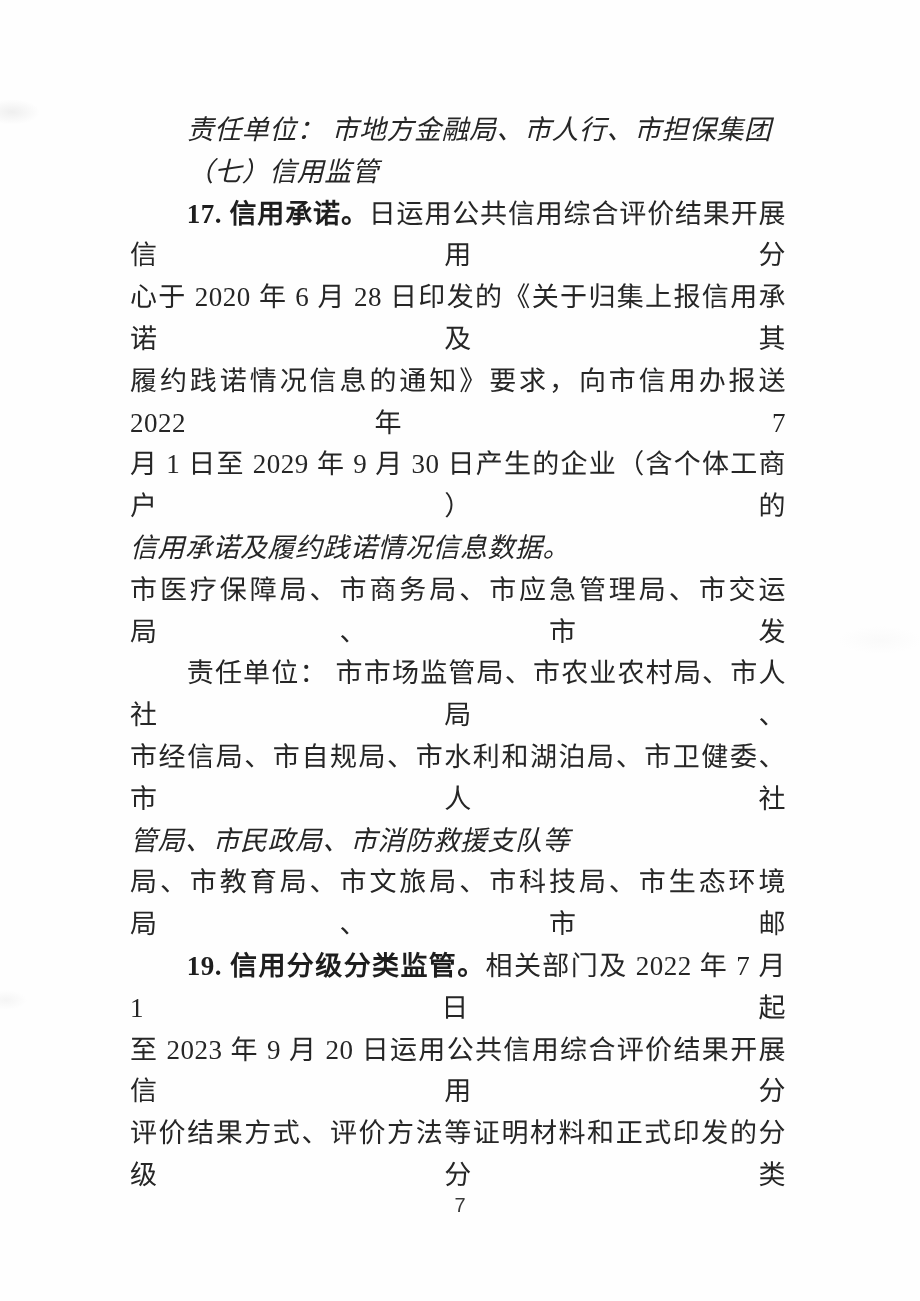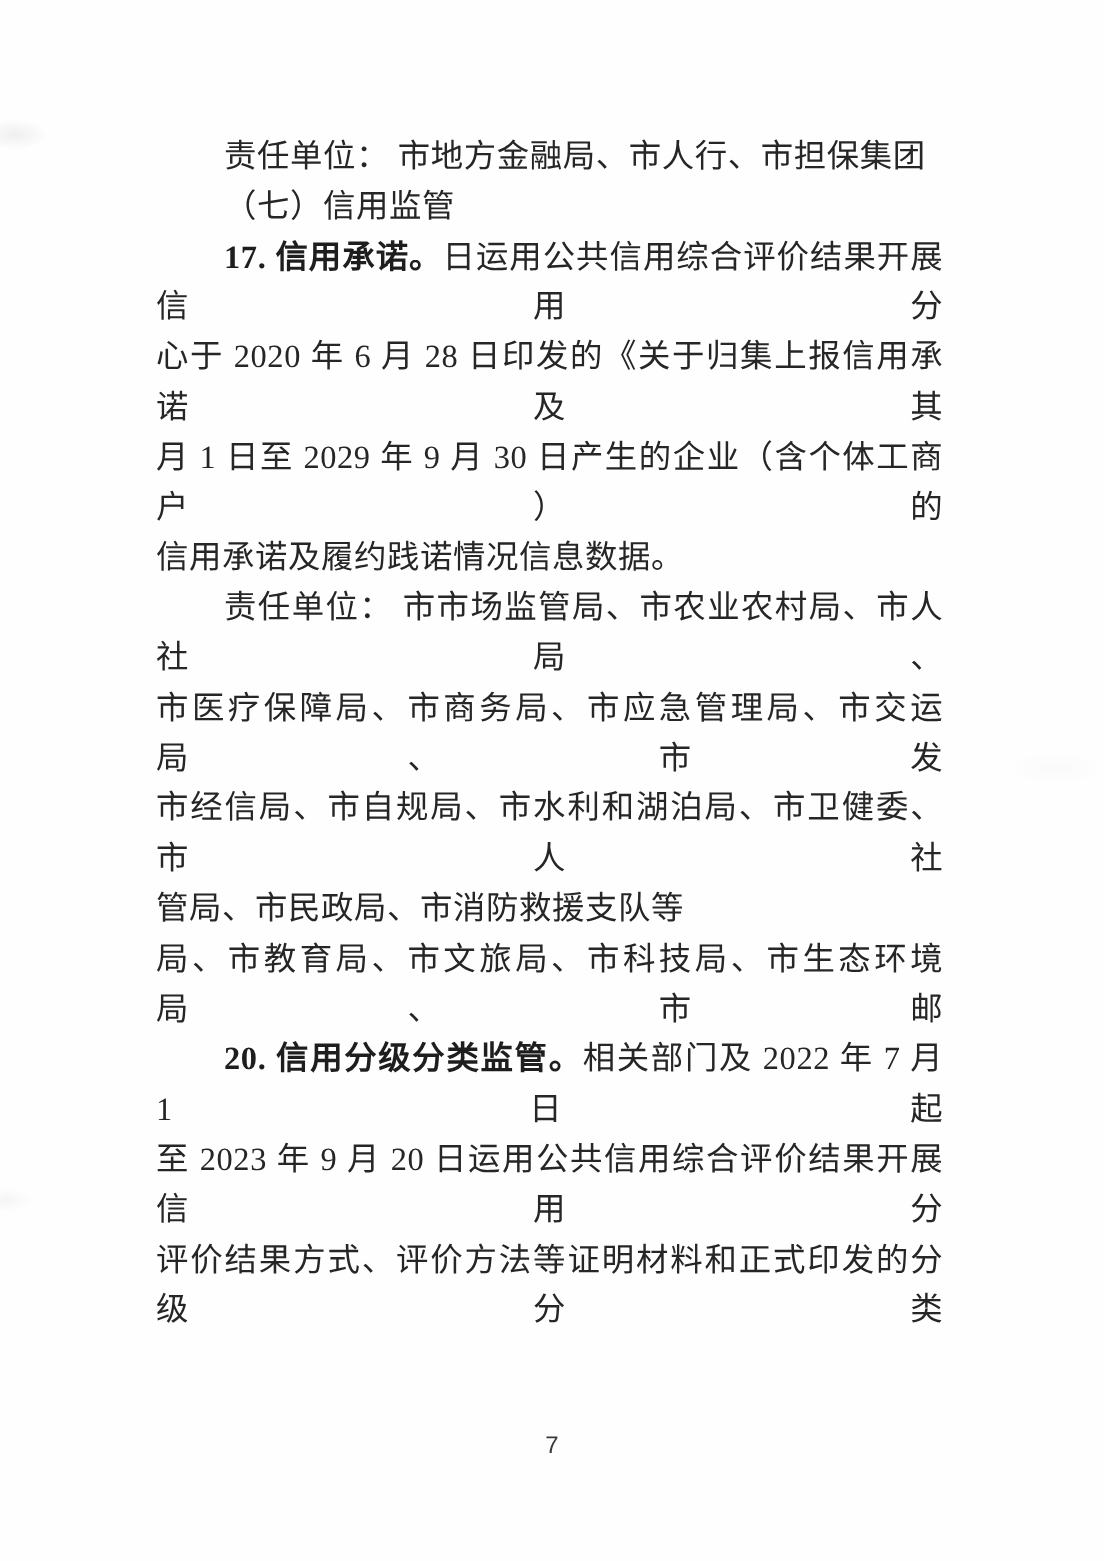--- a/index.html
+++ b/index.html
@@ -31,20 +31,21 @@
   }
   .line {
     text-align: justify;
     text-align-last: justify;
     text-justify: inter-character;
     white-space: normal;
   }
   .line.last {
     text-align: left;
     text-align-last: left;
+    font-style: italic;
   }
   .ind {
     text-indent: 2.1em;
   }
   .lead {
     font-weight: 700;
     color: #1e1e1e;
   }
   .page-number {
     position: absolute;
@@ -67,34 +68,35 @@
       <div class="line ind last">责任单位： 市地方金融局、市人行、市担保集团</div>
     </div>
 
     <div>
       <div class="line ind last">（七）信用监管</div>
     </div>
 
     <div>
       <div class="line ind"><span class="lead">17. 信用承诺。</span><span>日运用公共信用综合评价结果开展信用分</span></div>
       <div class="line">心于 2020 年 6 月 28 日印发的《关于归集上报信用承诺及其</div>
+      <div class="line">履约践诺情况信息的通知》要求，向市信用办报送 2022 年 7</div>
       <div class="line">月 1 日至 2029 年 9 月 30 日产生的企业（含个体工商户）的</div>
       <div class="line last">信用承诺及履约践诺情况信息数据。</div>
     </div>
 
     <div>
+      <div class="line">市医疗保障局、市商务局、市应急管理局、市交运局、市发</div>
       <div class="line ind">责任单位： 市市场监管局、市农业农村局、市人社局、</div>
-      <div class="line">市医疗保障局、市商务局、市应急管理局、市交运局、市发</div>
       <div class="line">市经信局、市自规局、市水利和湖泊局、市卫健委、市人社</div>
       <div class="line last">管局、市民政局、市消防救援支队等</div>
       <div class="line">局、市教育局、市文旅局、市科技局、市生态环境局、市邮</div>
     </div>
 
     <div>
-      <div class="line ind"><span class="lead">20. 信用分级分类监管。</span><span>相关部门及 2022 年 7 月 1 日起</span></div>
+      <div class="line ind"><span class="lead">19. 信用分级分类监管。</span><span>相关部门及 2022 年 7 月 1 日起</span></div>
       <div class="line">至 2023 年 9 月 20 日运用公共信用综合评价结果开展信用分</div>
       <div class="line">评价结果方式、评价方法等证明材料和正式印发的分级分类</div>
 
     </div>
 
   </div>
 
   <div class="page-number">7</div>
 </div>
 

